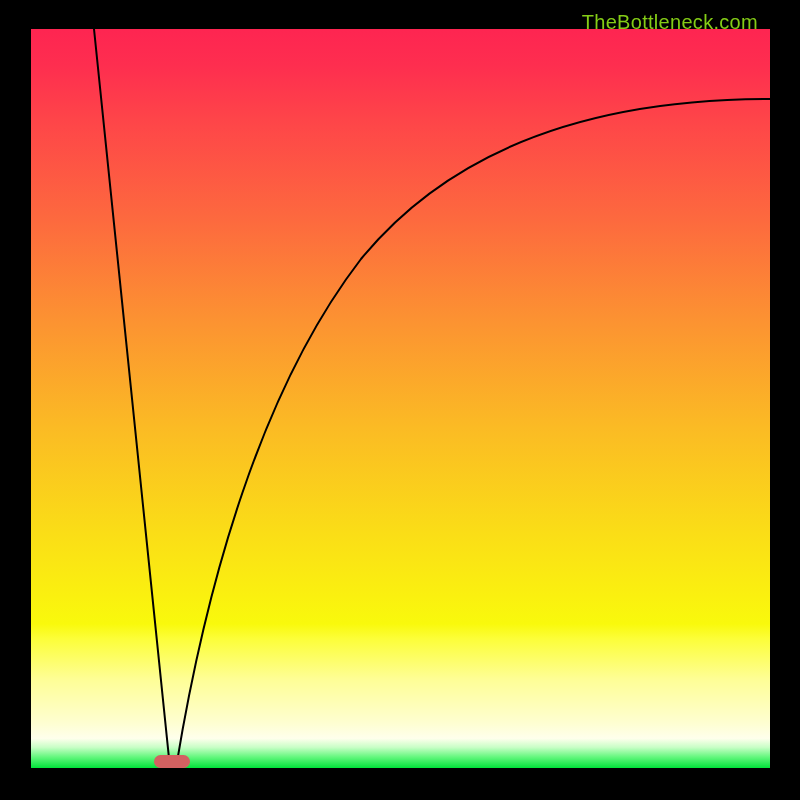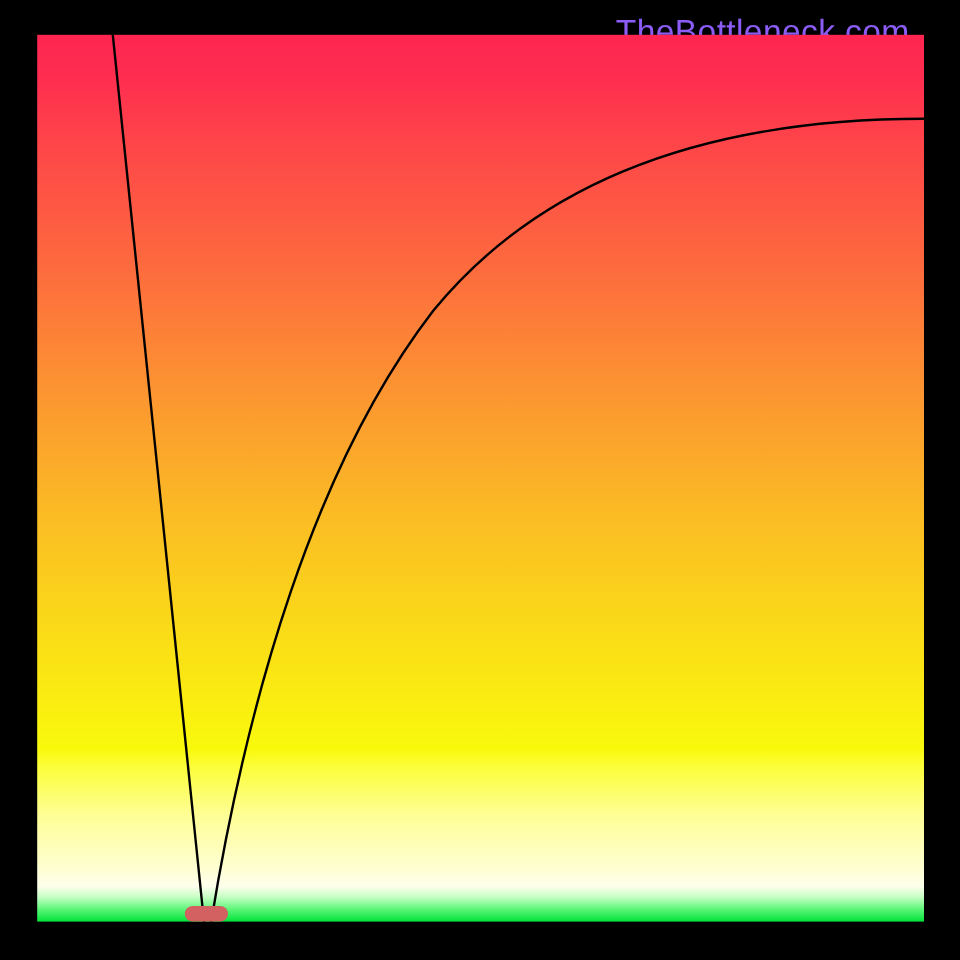--- a/index.html
+++ b/index.html
@@ -51,22 +51,22 @@
       #c8fec6 97.2%,
       #64f77e 98.5%,
       #01e33a 100%
     );
   }
   
   .watermark {
     position: absolute;
     top: 0px;
     right: 30px;
-    color: #8b5cf6;
-    font-size: 28px;
+    color: #84cc16;
+    font-size: 20px;
     font-weight: 500;
     letter-spacing: 0.3px;
     font-family: Arial, Helvetica, sans-serif;
   }
   
   .curve-layer {
     position: absolute;
     left: 18px;
     top: 18px;
     width: 739px;

